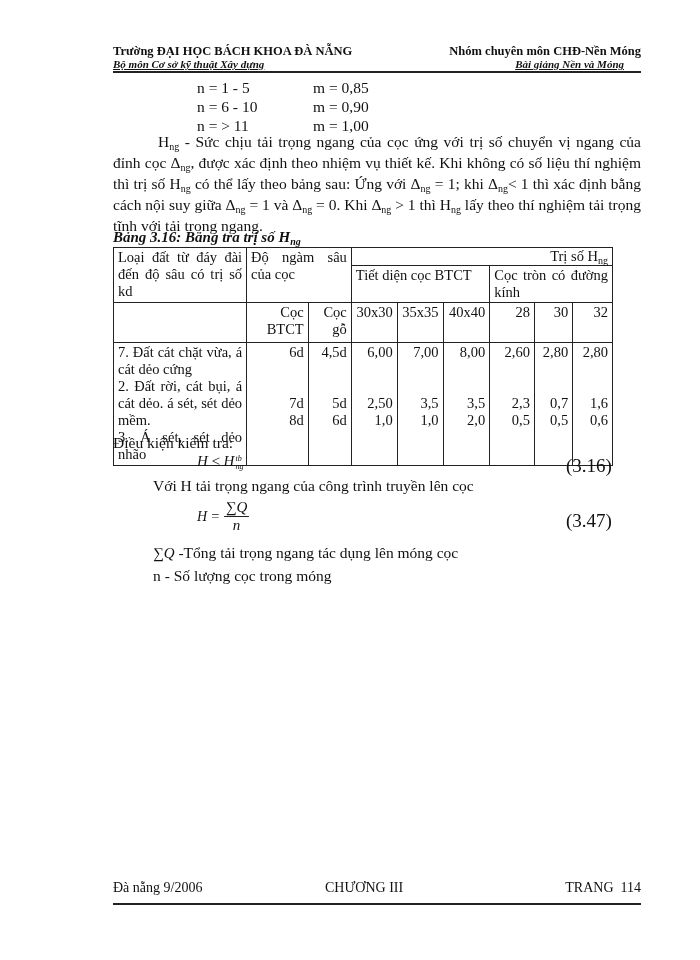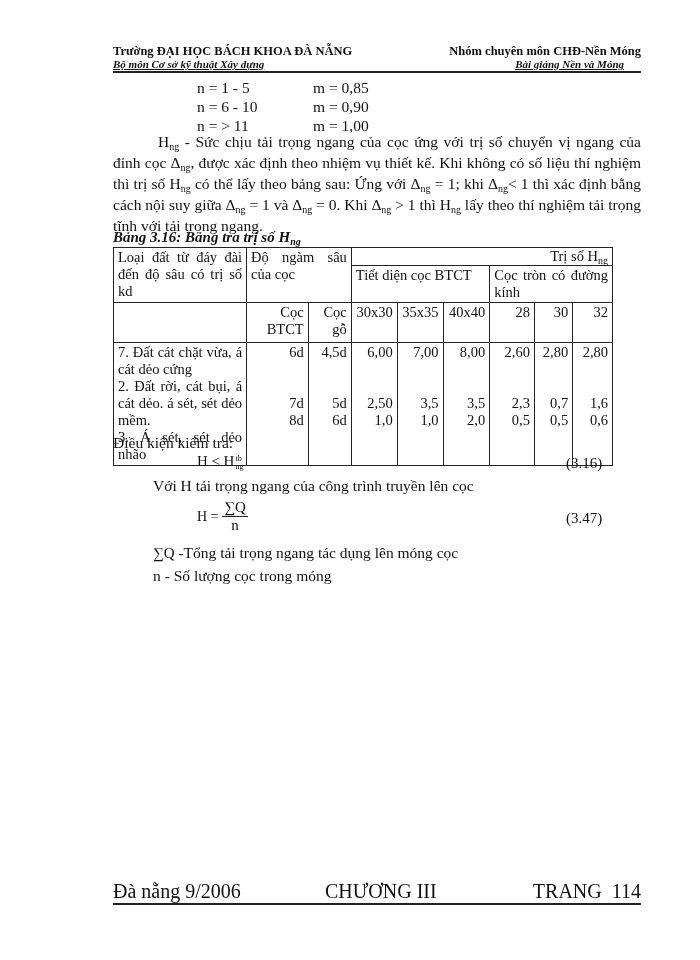--- a/index.html
+++ b/index.html
@@ -8,26 +8,26 @@
   .hdr { font-size:12.5px; font-weight:bold; }
   .hdr-i { font-size:11px; font-style:italic; font-weight:bold; text-decoration:underline; }
   .hdr-rule { position:absolute; left:113px; width:528px; top:71px; height:2px; background:#222; }
   .body-text { font-size:15.5px; line-height:21px; text-align:justify; }
   sub { font-size:10px; vertical-align:-3px; line-height:0; }
   .caption { font-size:15px; font-style:italic; }
   table.t { position:absolute; left:113px; top:247px; width:500px; border-collapse:collapse; font-size:14.5px; line-height:17px; }
   table.t td { border:1px solid #222; padding:1px 4px; vertical-align:top; }
   table.t td.c { text-align:right; }
   table.t td.j { text-align:justify; }
-  .eq { font-size:15px; }
-  .eqno { font-size:15px; }
+  .eq { font-size:15px; font-style:italic; }
+  .eqno { font-size:19px; }
   .frac { display:inline-block; vertical-align:middle; text-align:center; }
   .frac .num { display:block; border-bottom:1px solid #222; padding:0 2px; }
   .frac .den { display:block; }
-  .foot { font-size:20px; }
+  .foot { font-size:14px; }
   .foot-rule { position:absolute; left:113px; width:528px; top:903px; height:2px; background:#222; }
 </style>
 </head>
 <body>
 
 <div class="abs hdr" style="left:113px;top:44px;">Trường ĐẠI HỌC BÁCH KHOA ĐÀ NẴNG</div>
 <div class="abs hdr-i" style="left:113px;top:58px;">Bộ môn Cơ sở kỹ thuật Xây dựng</div>
 <div class="abs hdr" style="right:59px;top:44px;">Nhóm chuyên môn CHĐ-Nền Móng</div>
 <div class="abs hdr-i" style="right:76px;top:58px;">Bài giảng Nền và Móng</div>
 <div class="hdr-rule"></div>

